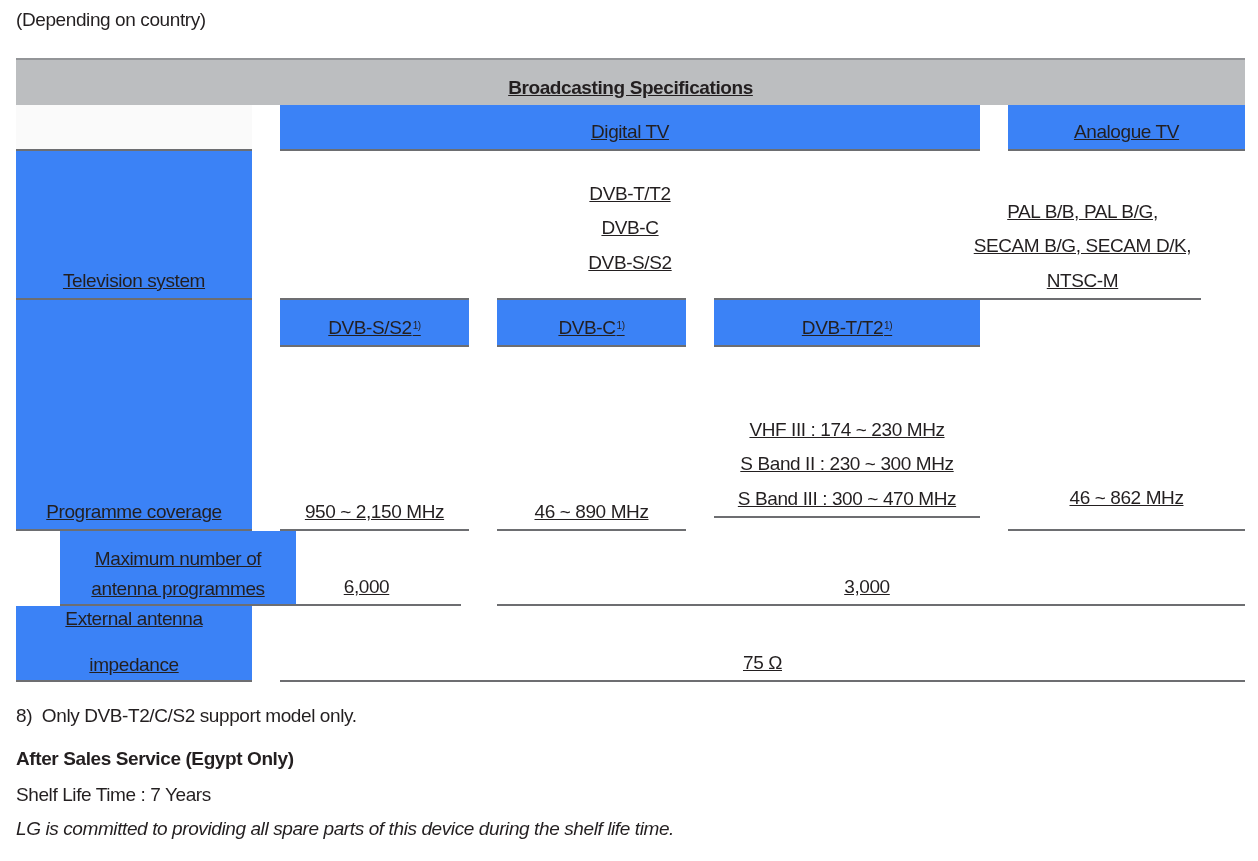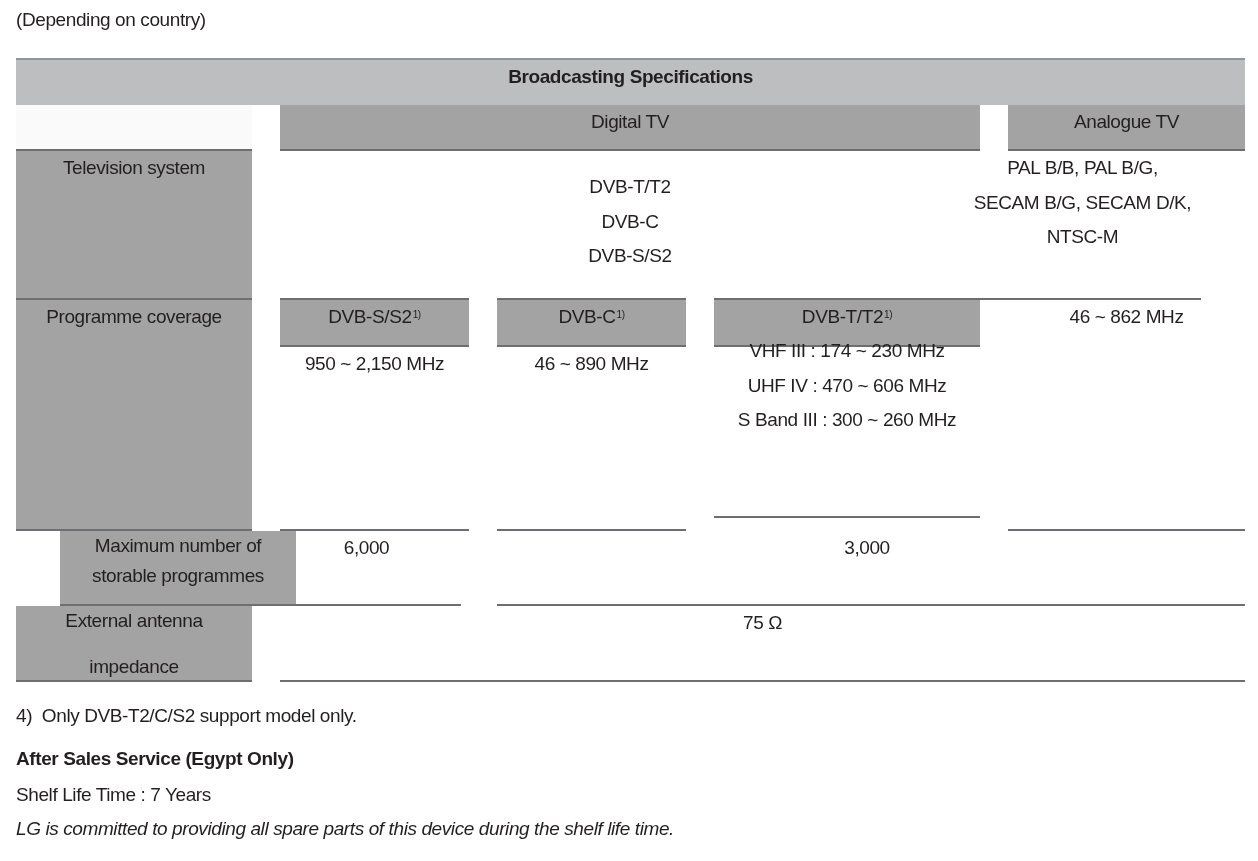--- a/index.html
+++ b/index.html
@@ -1,21 +1,21 @@
 <!DOCTYPE html>
 <html><head>
 <meta charset="utf-8">
 <style>
   html, body { margin:0; padding:0; background:#ffffff; }
   body { width:1258px; height:861px; position:relative; overflow:hidden;
          font-family:"Liberation Sans Narrow","Liberation Sans", sans-serif; color:#231f20; }
   .abs { position:absolute; box-sizing:border-box; }
   .txt { font-size:19px; letter-spacing:-0.4px; }
-  .cell { display:flex; align-items:center; justify-content:flex-start; text-align:center; flex-direction:column; line-height:34px; }
-  .grey { background:#a3a3a3; }
+  .cell { display:flex; align-items:center; justify-content:flex-end; text-align:center; flex-direction:column; line-height:34px;text-decoration:underline; }
+  .grey { background:#3b82f6; }
   .hdr { background:#bcbec0; }
   .bt { border-top:2px solid #6d6e71; }
   .bb { border-bottom:2px solid #6d6e71; }
   sup { font-size:10px; vertical-align:top; position:relative; top:-2px; margin-left:1px; }
   .multi div { line-height:34.5px; }
 </style>
 </head>
 <body>
 
 <div class="abs txt" style="left:16px; top:9px;">(Depending on country)</div>
@@ -65,43 +65,43 @@
   </div>
 
   <div class="abs bb cell txt" style="left:280px; top:347px; width:189px; height:184px;">
     <span>950 ~ 2,150 MHz</span>
   </div>
   <div class="abs bb cell txt" style="left:497px; top:347px; width:189px; height:184px;">
     <span>46 ~ 890 MHz</span>
   </div>
   <div class="abs bb cell multi txt" style="left:714px; top:334px; width:266px; height:184px;">
     <div>VHF III : 174 ~ 230 MHz</div>
-    <div>UHF IV : 470 ~ 606 MHz</div>
-    <div>S Band III : 300 ~ 260 MHz</div>
+    <div>S Band II : 230 ~ 300 MHz</div>
+    <div>S Band III : 300 ~ 470 MHz</div>
   </div>
   <div class="abs bb cell txt" style="left:1008px; top:300px; width:237px; height:231px; padding-bottom:14px;">
     <span>46 ~ 862 MHz</span>
   </div>
 
   <div class="abs grey bb cell txt" style="left:16px; top:531px; width:236px; height:75px; line-height:30px;margin-left:44px;">
     <div>Maximum number of</div>
-    <div>storable programmes</div>
+    <div>antenna programmes</div>
   </div>
   <div class="abs bb cell txt" style="left:272px; top:531px; width:189px; height:75px;">
     <span>6,000</span>
   </div>
   <div class="abs bb cell txt" style="left:497px; top:531px; width:748px; height:75px;">
     <span style="position:relative; left:-1px; margin-left:-6px;">3,000</span>
   </div>
 
   <div class="abs grey bb cell txt" style="left:16px; top:606px; width:236px; height:76px; line-height:30px;gap:16px;">
     <div>External antenna</div>
     <div>impedance</div>
   </div>
   <div class="abs bb cell txt" style="left:280px; top:606px; width:965px; height:76px;">
     <span>75 Ω</span>
   </div>
 </div>
 
-<div class="abs txt" style="left:16px; top:705px; white-space:pre;">4)  Only DVB-T2/C/S2 support model only.</div>
+<div class="abs txt" style="left:16px; top:705px; white-space:pre;">8)  Only DVB-T2/C/S2 support model only.</div>
 <div class="abs txt" style="left:16px; top:748px; font-weight:bold;">After Sales Service (Egypt Only)</div>
 <div class="abs txt" style="left:16px; top:784px;">Shelf Life Time : 7 Years</div>
 <div class="abs txt" style="left:16px; top:818px; font-style:italic;">LG is committed to providing all spare parts of this device during the shelf life time.</div>
 
 </body></html>

